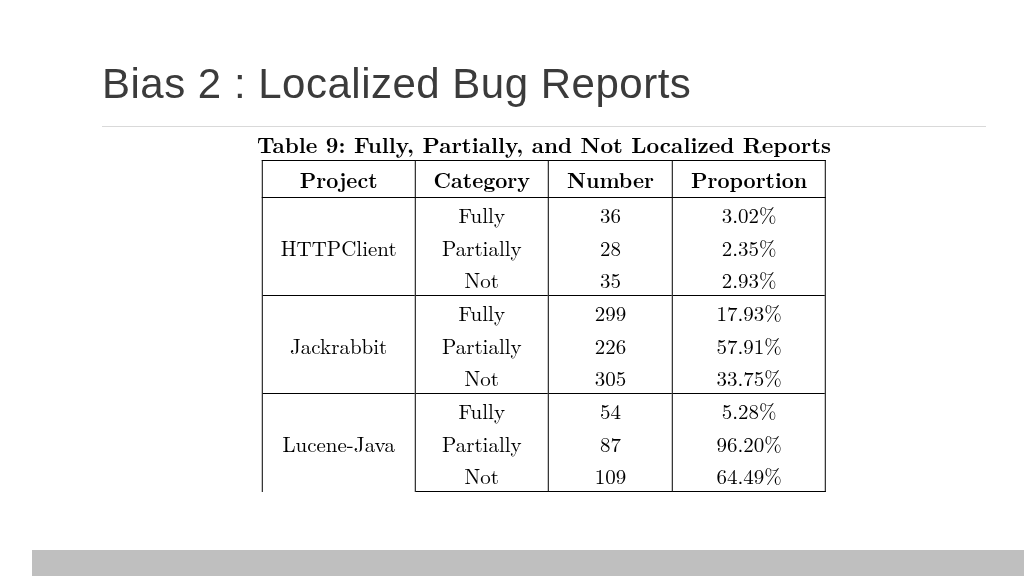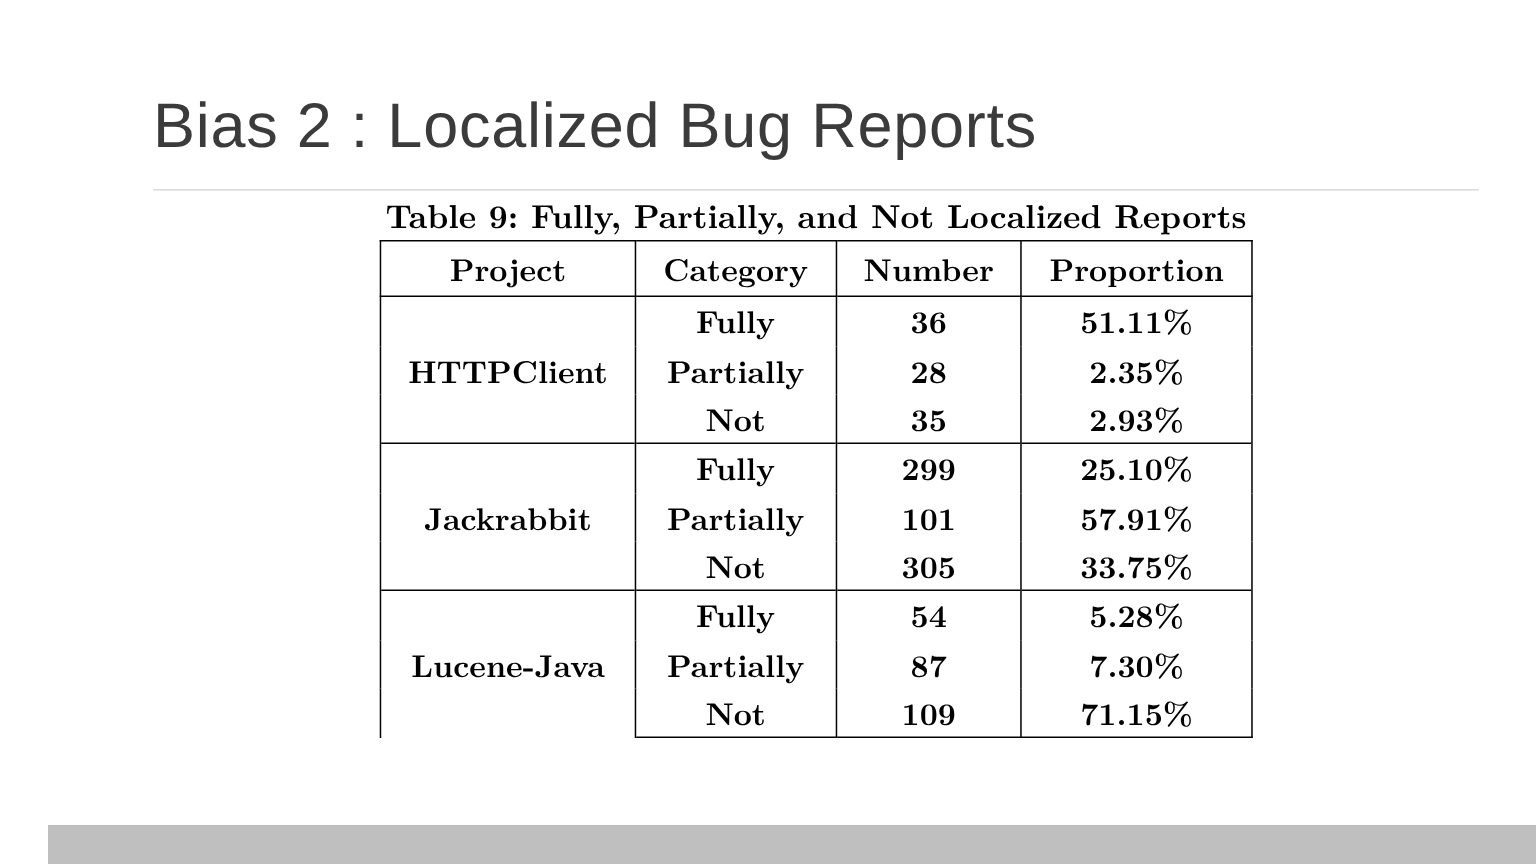--- a/index.html
+++ b/index.html
@@ -58,21 +58,21 @@
     font-family: "Latin Modern Roman", Georgia, "Times New Roman", serif;
     font-size: 21px;
     color: #000;
   }
   table.data th, table.data td {
     border-left: 1px solid #000;
     border-right: 1px solid #000;
     padding: 2px 18px;
     text-align: center;
     line-height: 1.35;
-    font-weight: 700;
+    font-weight: 400;
   }
   table.data thead th {
     border-top: 1px solid #000;
     border-bottom: 1px solid #000;
     font-weight: 700;
     padding: 4px 18px;
   }
   
   tr.group-start td {
     border-top: 1px solid #000;
@@ -111,64 +111,64 @@
           <th>Number</th>
           <th>Proportion</th>
         </tr>
       </thead>
       <tbody>
 
         <tr class="group-start">
           <td class="project-cell" rowspan="3">HTTPClient</td>
           <td>Fully</td>
           <td>36</td>
-          <td>51.11%</td>
+          <td>3.02%</td>
         </tr>
         <tr>
           <td>Partially</td>
           <td>28</td>
           <td>2.35%</td>
         </tr>
         <tr>
           <td>Not</td>
           <td>35</td>
           <td>2.93%</td>
         </tr>
 
         <tr class="group-start">
           <td class="project-cell" rowspan="3">Jackrabbit</td>
           <td>Fully</td>
           <td>299</td>
-          <td>25.10%</td>
+          <td>17.93%</td>
         </tr>
         <tr>
           <td>Partially</td>
-          <td>101</td>
+          <td>226</td>
           <td>57.91%</td>
         </tr>
         <tr>
           <td>Not</td>
           <td>305</td>
           <td>33.75%</td>
         </tr>
 
         <tr class="group-start">
           <td class="project-cell" rowspan="3">Lucene-Java</td>
           <td>Fully</td>
           <td>54</td>
           <td>5.28%</td>
         </tr>
         <tr>
           <td>Partially</td>
           <td>87</td>
-          <td>7.30%</td>
+          <td>96.20%</td>
         </tr>
         <tr class="last-row">
           <td>Not</td>
           <td>109</td>
-          <td>71.15%</td>
+          <td>64.49%</td>
         </tr>
       </tbody>
     </table>
   </div>
 
   <div class="footer-bar"></div>
 </div>
 
 </body></html>

